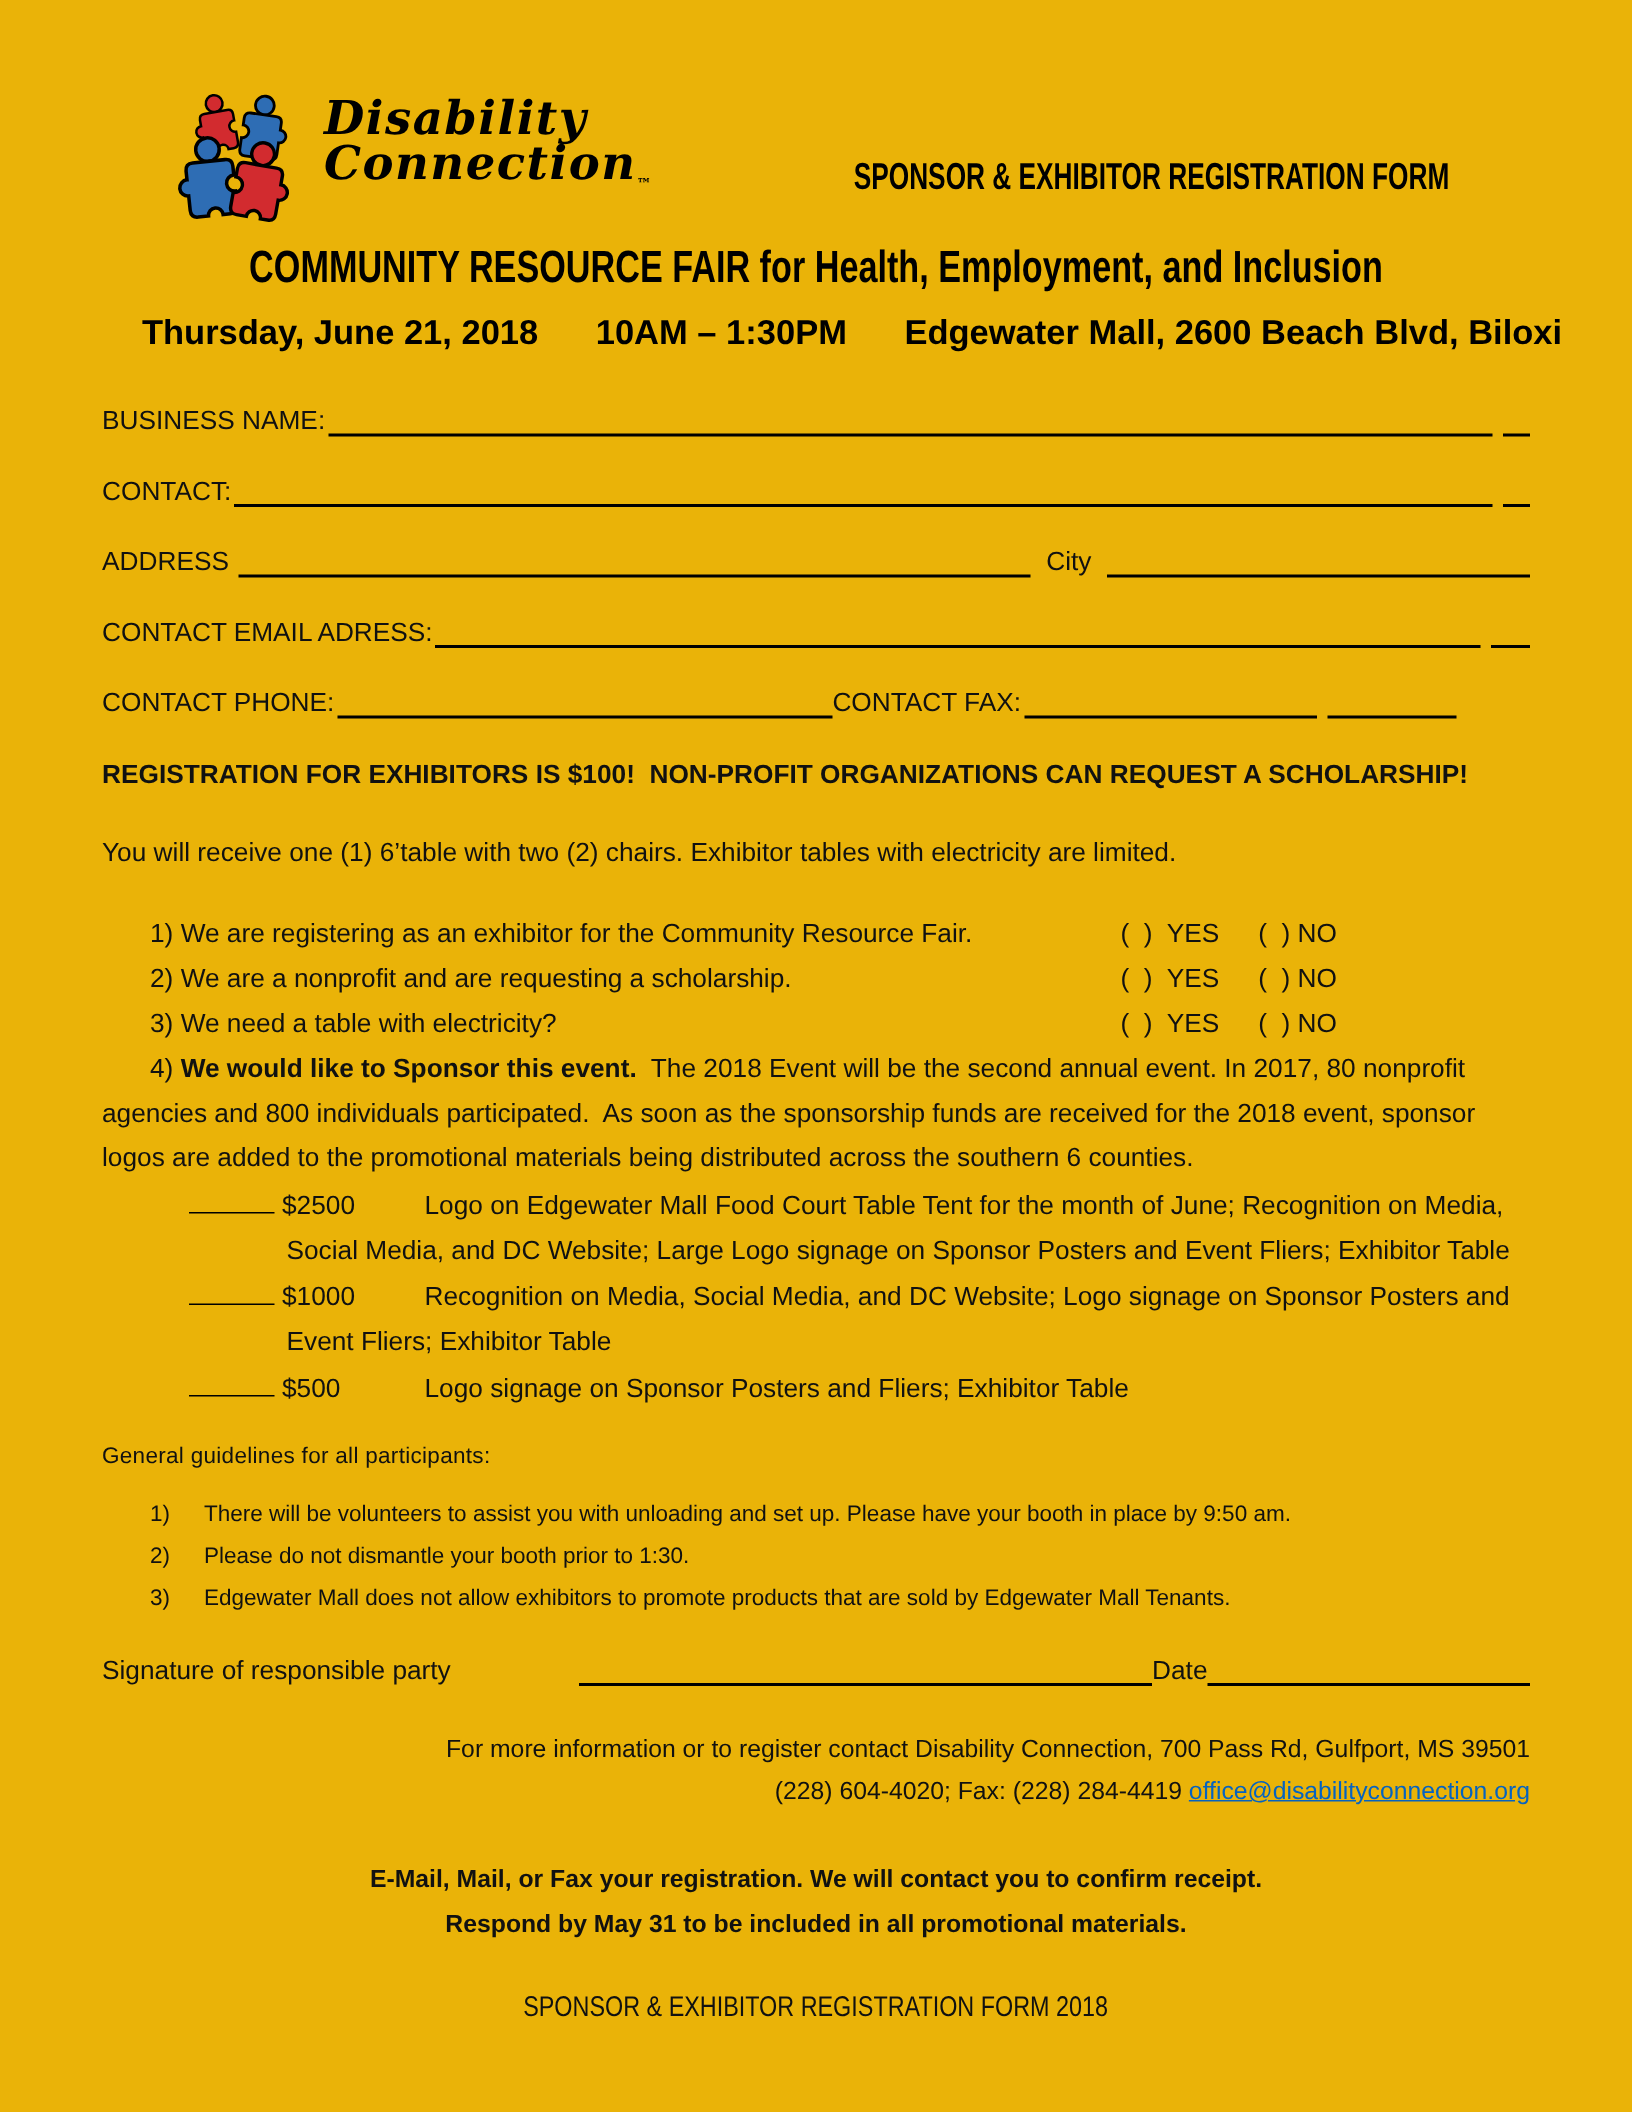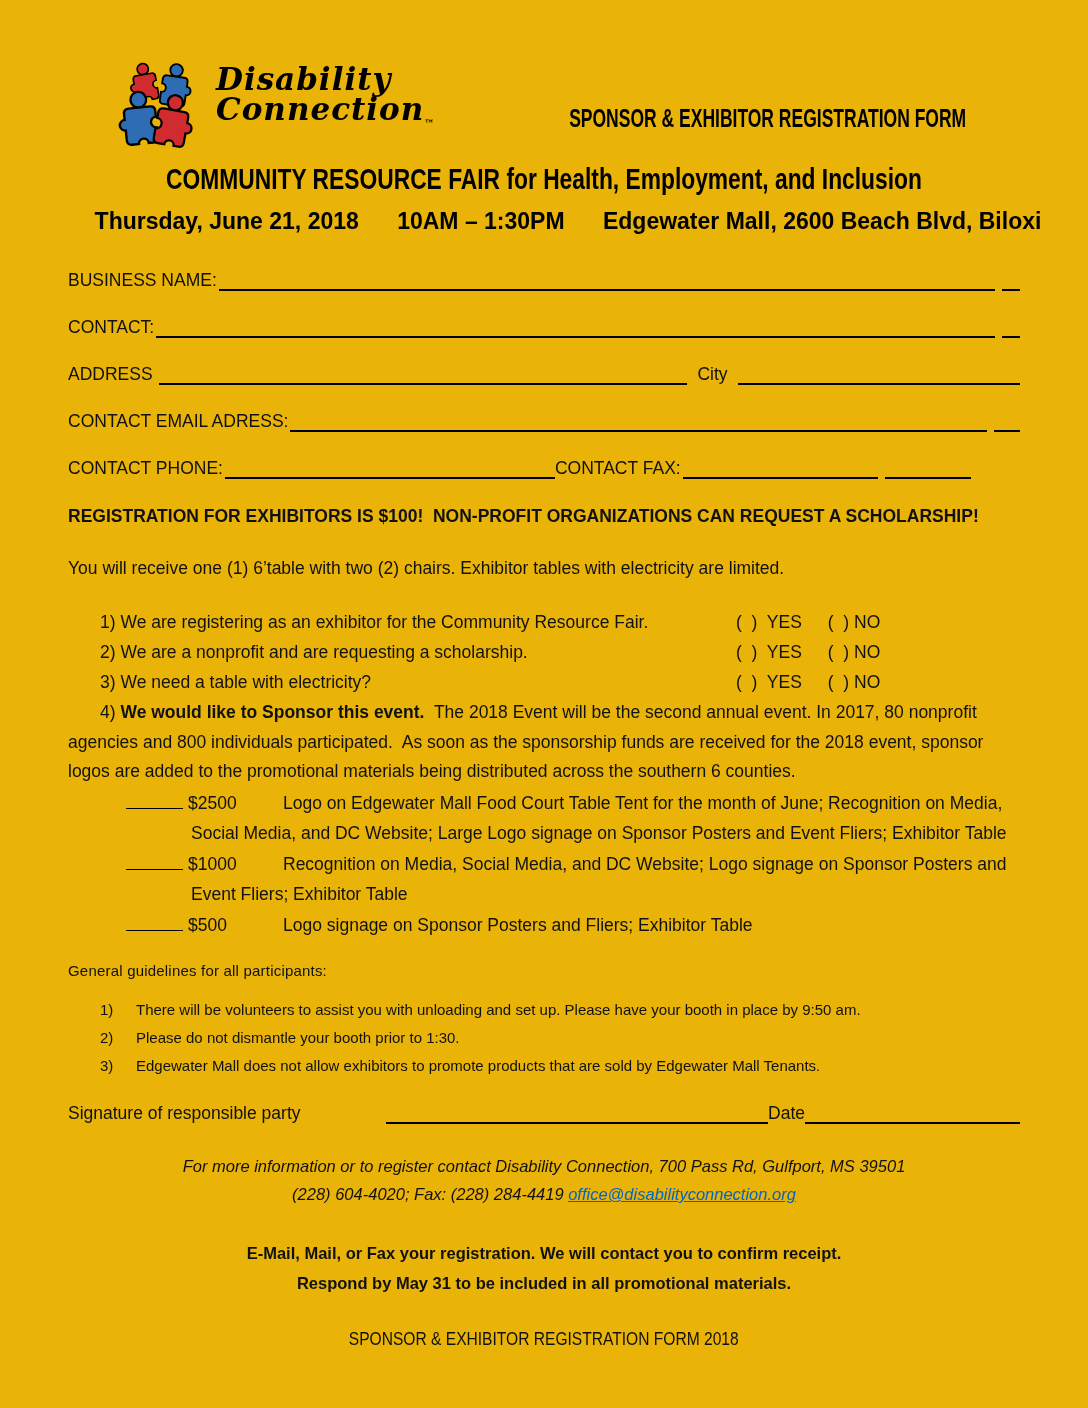--- a/index.html
+++ b/index.html
@@ -53,21 +53,21 @@
   .city-label { margin:0 8px 0 10px; white-space:pre; }
 
   
   .reg-headline { font-weight:bold; font-size:17.5px; margin-top:14px; white-space:pre-wrap; }
   .reg-intro { font-size:17.5px; margin-top:31px; }
 
   
   .questions { margin-top:28px; }
   .q-row { display:flex; margin-left:32px; font-size:17.5px; line-height:30px; }
   .q-text { width:636px; }
-  .q-opts { white-space:pre; }
+  .q-opts { white-space:pre;margin-left:11px; }
   .q-yes { white-space:pre; }
   .q-no  { white-space:pre; margin-left:26px; }
 
   .q4-para { font-size:17.5px; line-height:29.5px; text-indent:32px; margin-top:1px; white-space:pre-wrap; }
   .q4-bold { font-weight:bold; }
 
   
   .levels { margin-top:1px; }
   .level { font-size:17.5px; line-height:30.5px; padding-left:123px; text-indent:-65px; white-space:pre-wrap; }
   .blank-line { display:inline-block; width:57px; border-bottom:1.6px solid #000; height:14px; margin-right:5px; }
@@ -81,21 +81,21 @@
   .g-text { flex:1; }
 
   
   .sig-row { display:flex; align-items:flex-end; margin-top:26px; font-size:17.5px; height:24px; }
   .sig-label { width:318px; }
   .sig-line { flex:1; border-bottom:2px solid #000; height:18px; }
   .date-label { white-space:pre;margin-top:40px; }
   .date-line { width:215px; border-bottom:2px solid #000; height:18px; }
 
   
-  .info { text-align:center; font-size:16.5px; margin-top:28px; line-height:28px;font-style:italic; }
+  .info { text-align:right; font-size:16.5px; margin-top:28px; line-height:28px; }
   .email-link { color:#0563c1; text-decoration:underline; }
   .mail-instructions { text-align:center; font-weight:bold; font-size:16.5px; margin-top:30px; line-height:30px; }
   .doc-footer {
     text-align:center; font-size:19px; margin-top:30px;
   }
   .doc-footer span { display:inline-block; transform:scaleX(0.82); transform-origin:center; white-space:nowrap; }
 </style>
 </head>
 <body>
 

